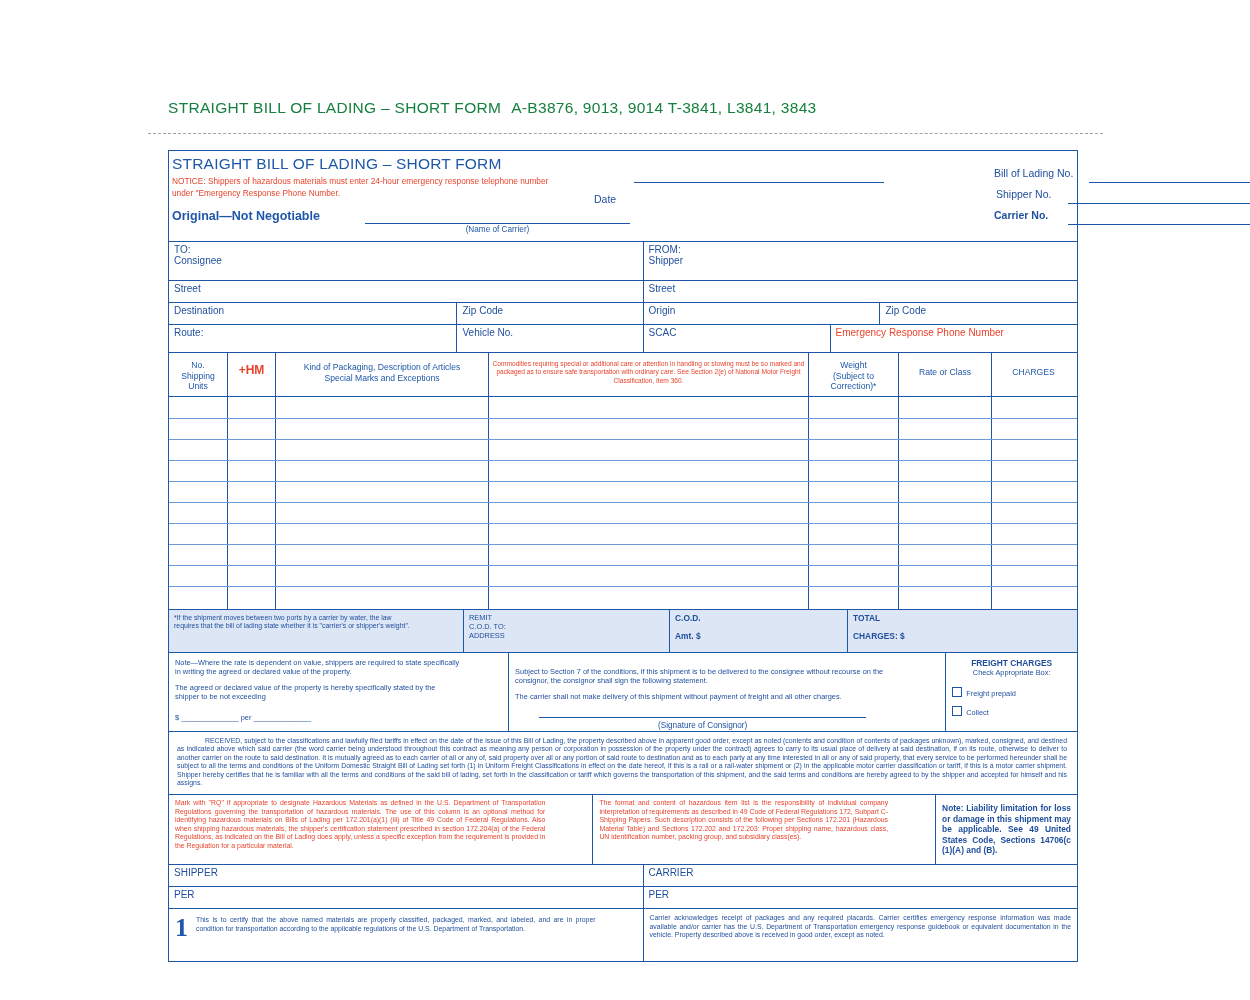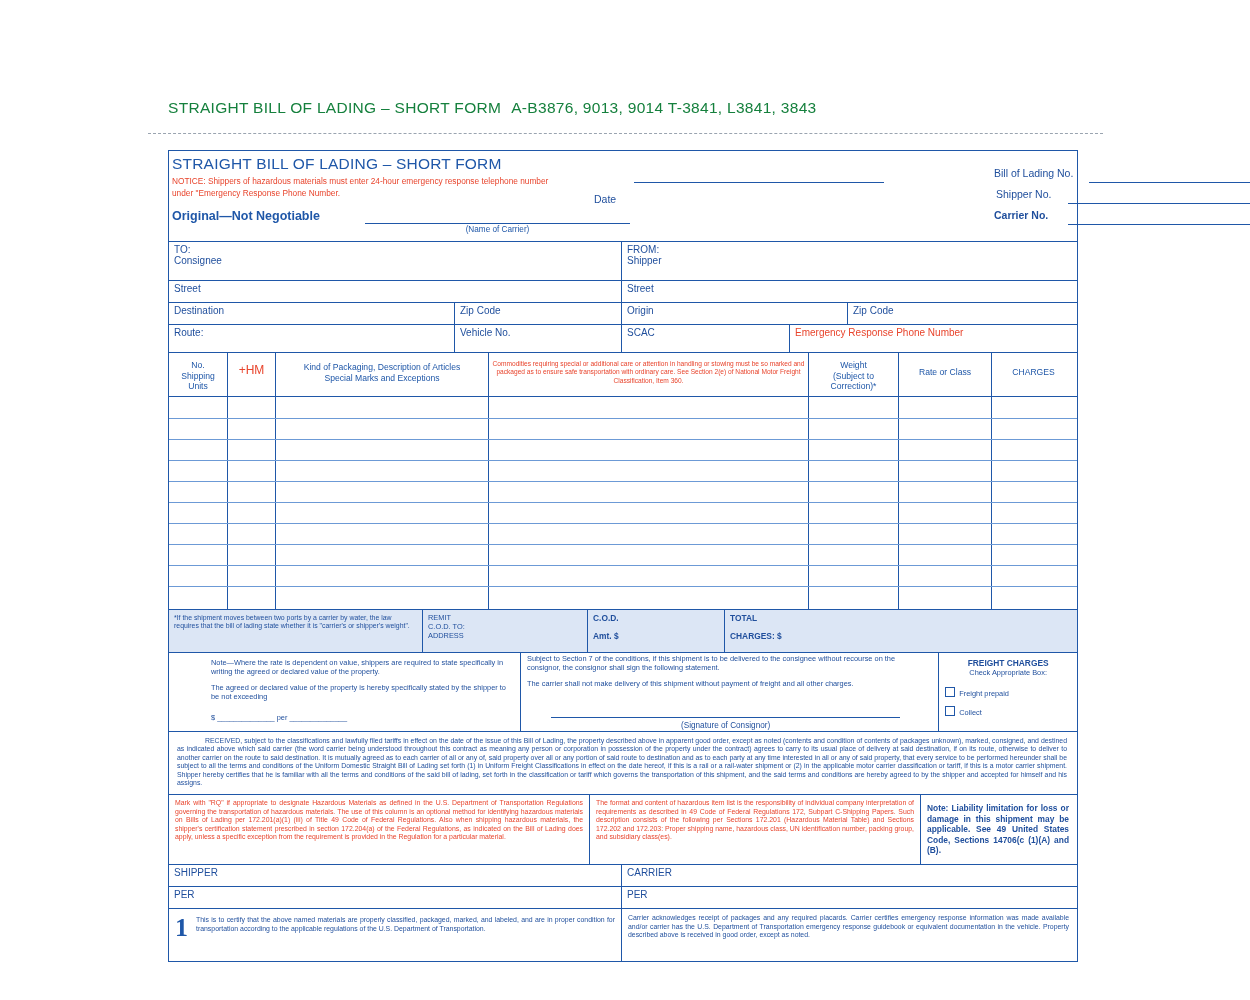--- a/index.html
+++ b/index.html
@@ -94,21 +94,21 @@
     position: absolute;
     left: 425px; top: 14px;
     width: 480px;
     font-size: 10.5px;
   }
   .rt-row { position: relative; height: 21px; }
   .rt-lab { position: absolute; }
   .rt-line { position: absolute; border-bottom: 1px solid #1f57a8; bottom: 3px; }
 
   
-  .grid-row { display: flex; border-top: 1.2px solid #1f57a8; }
+  .grid-row { display: flex; border-top: 1.2px solid #1f57a8; gap: 41px; }
   .cell {
     position: relative;
     box-sizing: border-box;
     padding: 2px 4px 2px 5px;
     font-size: 10px;
     min-height: 21px;
   }
   .cell + .cell { border-left: 1.2px solid #1f57a8; }
   .lab2 { font-size: 10px; line-height: 11px; }
 
@@ -234,21 +234,21 @@
       </div>
       <div class="cell" style="width:286px;height:27px;">
         <span class="lab2 red" style="line-height:11px;display:block;">Emergency Response Phone Number</span>
       </div>
     </div>
 
     <div class="cols">
       <div class="col" style="width:58px;white-space:pre-line;padding-top:7px;">No.
 Shipping
 Units</div>
-      <div class="col red" style="width:48px;font-size:12px;font-weight:normal;padding-top:12px;">+HM</div>
+      <div class="col red" style="width:48px;font-size:12px;font-weight:bold;padding-top:12px;">+HM</div>
       <div class="col" style="width:213px;white-space:pre-line;padding-top:9px;">Kind of Packaging, Description of Articles
 Special Marks and Exceptions</div>
       <div class="col red" style="width:320px;font-size:6.6px;line-height:8.4px;padding-top:7px;">Commodities requiring special or additional care or attention in handling or stowing must be so marked and packaged as to ensure safe transportation with ordinary care. See Section 2(e) of National Motor Freight Classification, Item 360.</div>
       <div class="col" style="width:90px;white-space:pre-line;padding-top:7px;">Weight
 (Subject to
 Correction)*</div>
       <div class="col" style="width:93px;padding-top:14px;">Rate or Class</div>
       <div class="col" style="width:84px;padding-top:14px;">CHARGES</div>
     </div>
 
@@ -283,26 +283,26 @@
         <div class="small">C.O.D.</div>
         <div class="small" style="margin-top:8px;">Amt.  $</div>
       </div>
       <div class="cell" style="width:193px;height:42px;padding-top:3px;">
         <div class="small">TOTAL</div>
         <div class="small" style="margin-top:8px;">CHARGES:   $</div>
       </div>
     </div>
 
     <div class="grid-row">
-      <div class="cell" style="width:330px;height:64px;padding:5px 6px;margin-left:36px;">
+      <div class="cell" style="width:330px;height:64px;padding:5px 6px;">
         <div class="xsmall">Note—Where the rate is dependent on value, shippers are required to state specifically in writing the agreed or declared value of the property.</div>
         <div class="xsmall" style="margin-top:7px;">The agreed or declared value of the property is hereby specifically stated by the shipper to be not exceeding</div>
         <div class="xsmall" style="margin-top:12px;">$ ______________ per ______________</div>
       </div>
-      <div class="cell" style="width:430px;height:78px;padding:1px 6px;position:relative;">
+      <div class="cell" style="width:430px;height:78px;padding:14px 6px;position:relative;">
         <div class="xsmall">Subject to Section 7 of the conditions, if this shipment is to be delivered to the consignee without recourse on the consignor, the consignor shall sign the following statement.</div>
         <div class="xsmall" style="margin-top:7px;">The carrier shall not make delivery of this shipment without payment of freight and all other charges.</div>
         <div style="position:absolute;left:30px;right:30px;bottom:13px;border-bottom:1px solid #1f57a8;"></div>
         <div class="sig-cap" style="position:absolute;left:0;right:0;bottom:1px;">(Signature of Consignor)</div>
       </div>
       <div class="cell" style="width:145px;height:78px;padding:5px 6px;margin-left:8px;">
         <div class="small" style="text-align:center;">FREIGHT CHARGES</div>
         <div class="xsmall" style="text-align:center;">Check Appropriate Box:</div>
         <div class="xsmall" style="margin-top:10px;">
           <span class="chk"></span><span>Freight prepaid</span>

